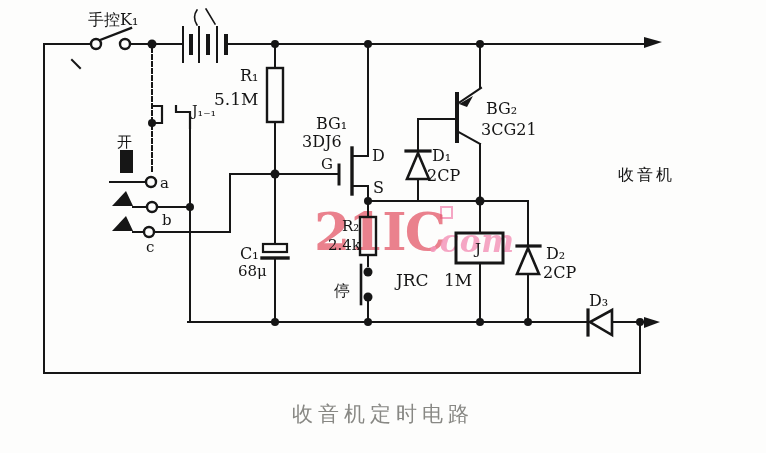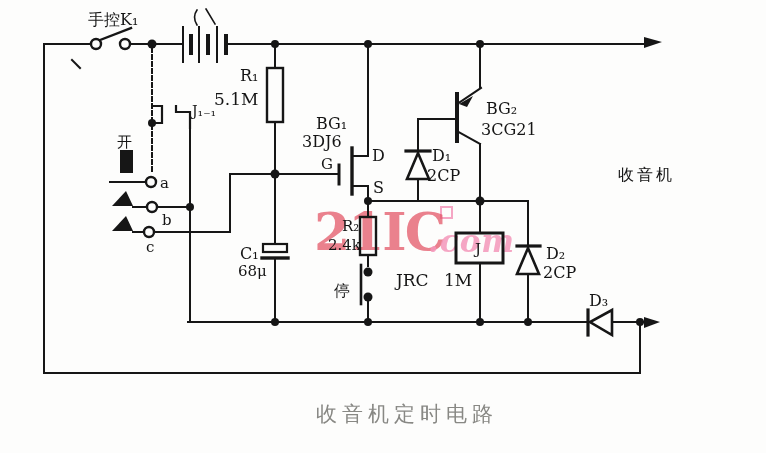--- a/index.html
+++ b/index.html
@@ -9,21 +9,21 @@
       font-family:"DejaVu Serif","Liberation Serif",serif;}
   .wm-brand{left:314px;top:206px;font-size:52px;font-weight:bold;
             color:rgba(226,80,98,0.72);letter-spacing:-2px;}
   .wm-cn{left:396px;top:207px;font-size:21px;font-weight:bold;color:rgba(243,150,186,0.85);
          letter-spacing:2px;}
   .wm-com{left:388px;top:226px;font-size:31px;font-weight:bold;font-style:italic;
           color:rgba(243,150,186,0.85);letter-spacing:1px;margin-left:40px;}
   .wm-box{position:absolute;left:440px;top:206px;width:9px;height:9px;
           border:2px solid rgba(243,150,186,0.85);}
   svg{position:absolute;left:0;top:0;z-index:2;}
-  .caption{position:absolute;z-index:2;left:316px;top:400px;font-size:21px;color:#888884;
+  .caption{position:absolute;z-index:2;left:292px;top:400px;font-size:21px;color:#888884;
            letter-spacing:5px;font-family:"DejaVu Serif","Liberation Serif",serif;}
   text{font-family:"DejaVu Serif","Liberation Serif",serif;fill:#151515;}
 </style>
 </head>
 <body>
 
 <div class="stage">
 
   <div class="wm wm-brand">21IC</div>
   <div class="wm-box"></div>

